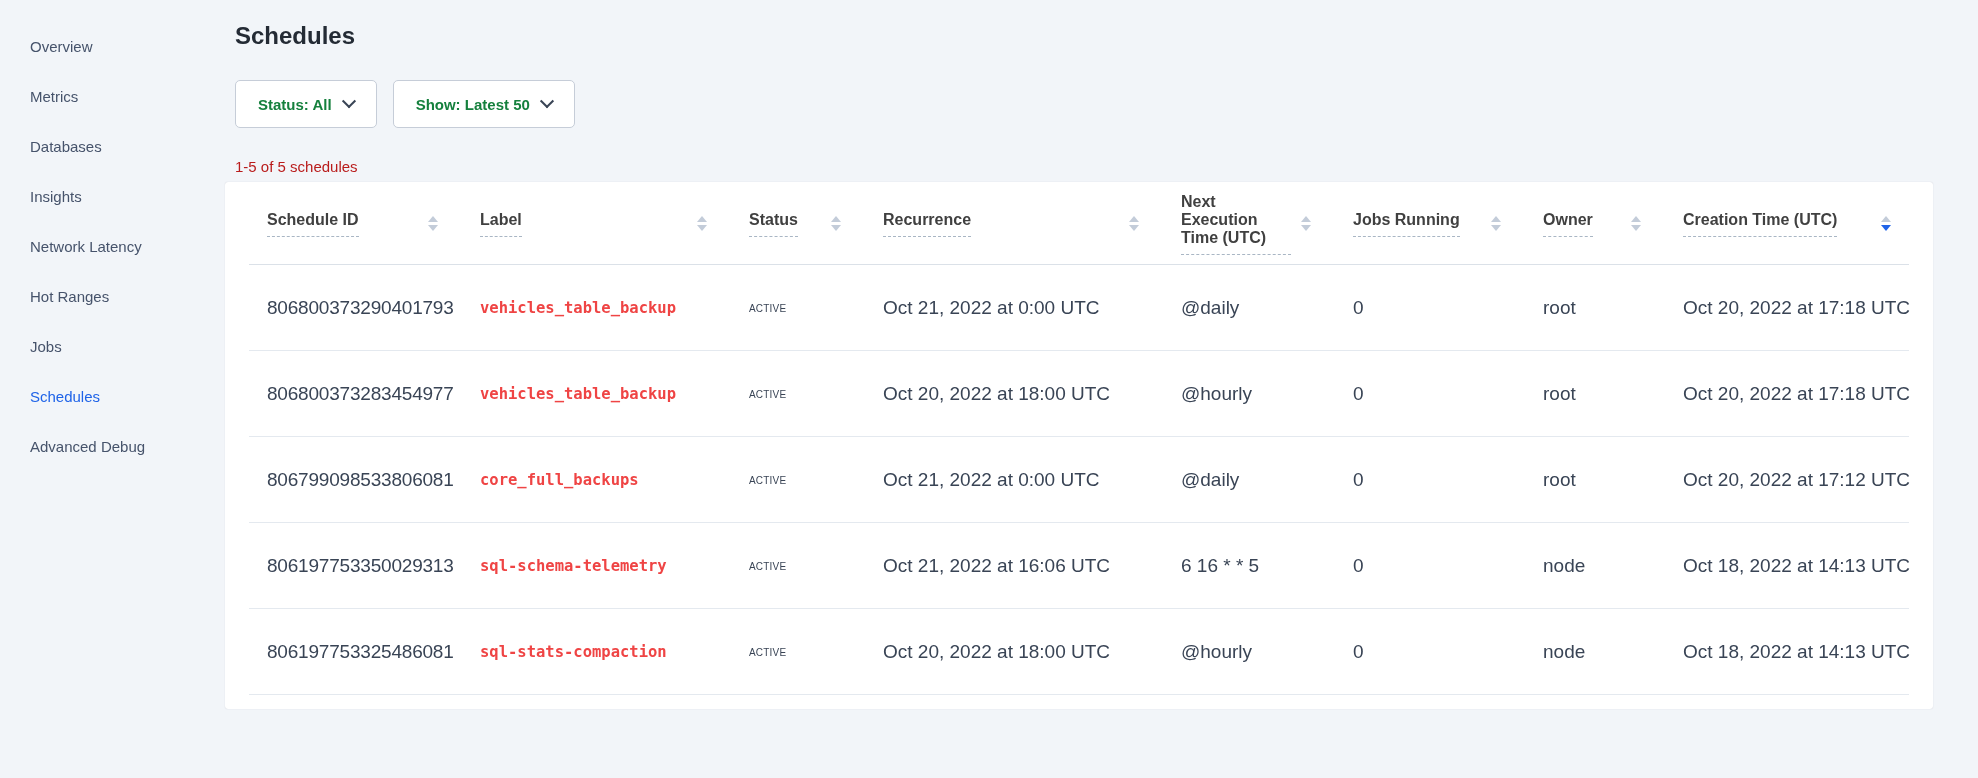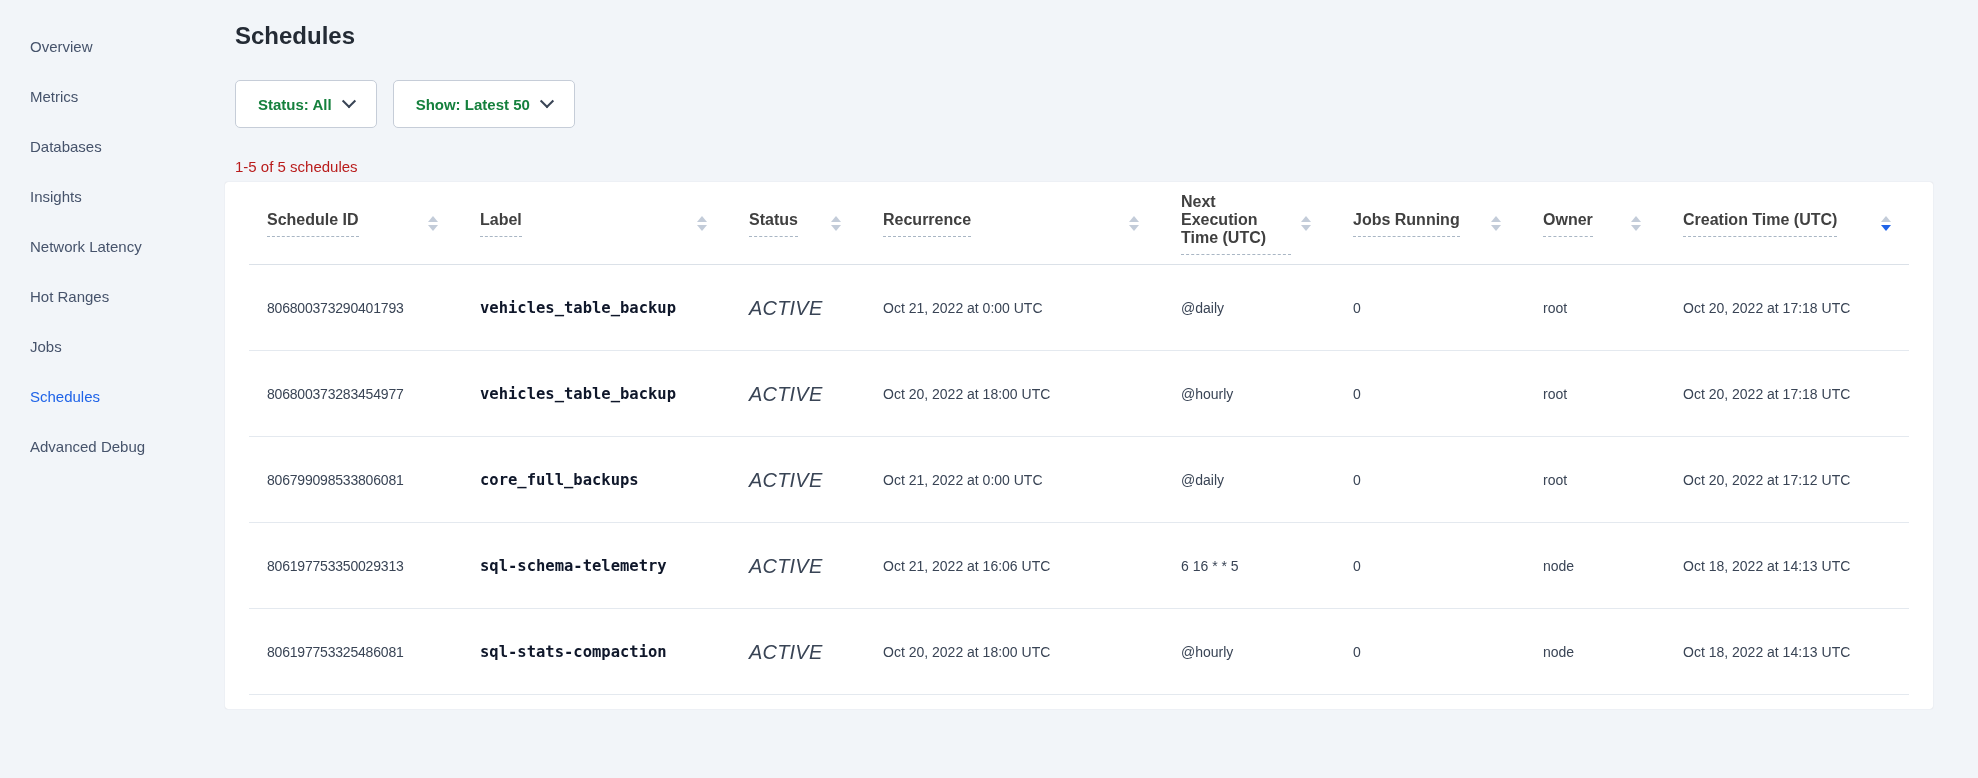--- a/index.html
+++ b/index.html
@@ -47,25 +47,25 @@
   .tri { width:0; height:0; }
   .tri.up { border-left:5px solid transparent; border-right:5px solid transparent;
     border-bottom:6px solid #c3ccd9; }
   .tri.down { border-left:5px solid transparent; border-right:5px solid transparent;
     border-top:6px solid #c3ccd9; }
   .tri.down.active { border-top-color:#1f63e8; }
 
   .trow { height:86px; position:relative; align-items:center; cursor:pointer; }
   .trow::after { content:""; position:absolute; left:24px; right:24px; bottom:0;
     border-bottom:1px solid #e4e9ef; }
-  .td { font-size:14px; color:#394455; }
+  .td { font-size:19px; color:#394455; }
   .td.id-cell { padding-left:42px; letter-spacing:-0.2px; }
   .td.label-cell { font-family:"DejaVu Sans Mono", monospace; font-weight:700;
-    font-size:15.5px; color:#0f172a; }
-  .td.status-cell { font-size:20px; letter-spacing:.2px;font-style:italic; }
+    font-size:15.5px; color:#ef4444; }
+  .td.status-cell { font-size:10px; letter-spacing:.2px; }
 </style>
 </head>
 <body>
 
 <div class="layout">
 
   <nav class="sidebar" id="sidebar">
       <div class="nav-item">
     <span>Overview</span>
   </div>

